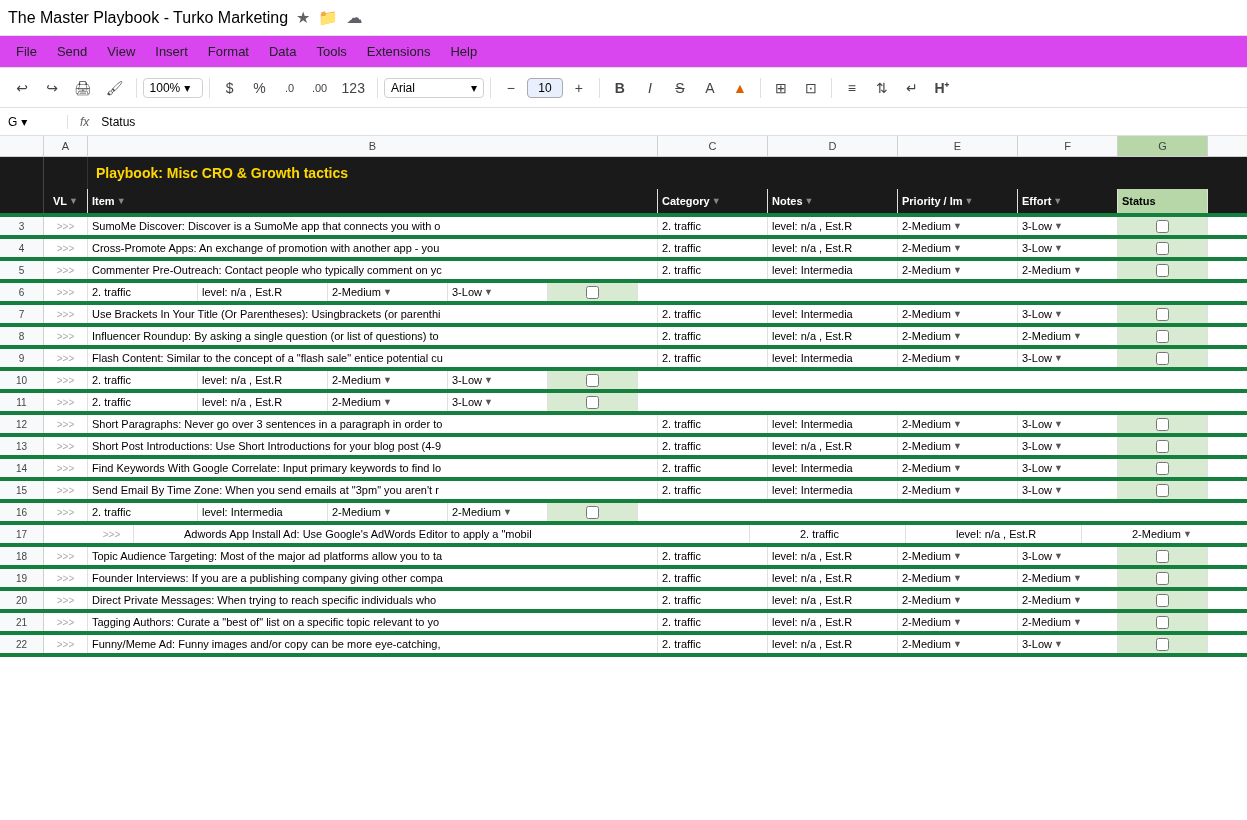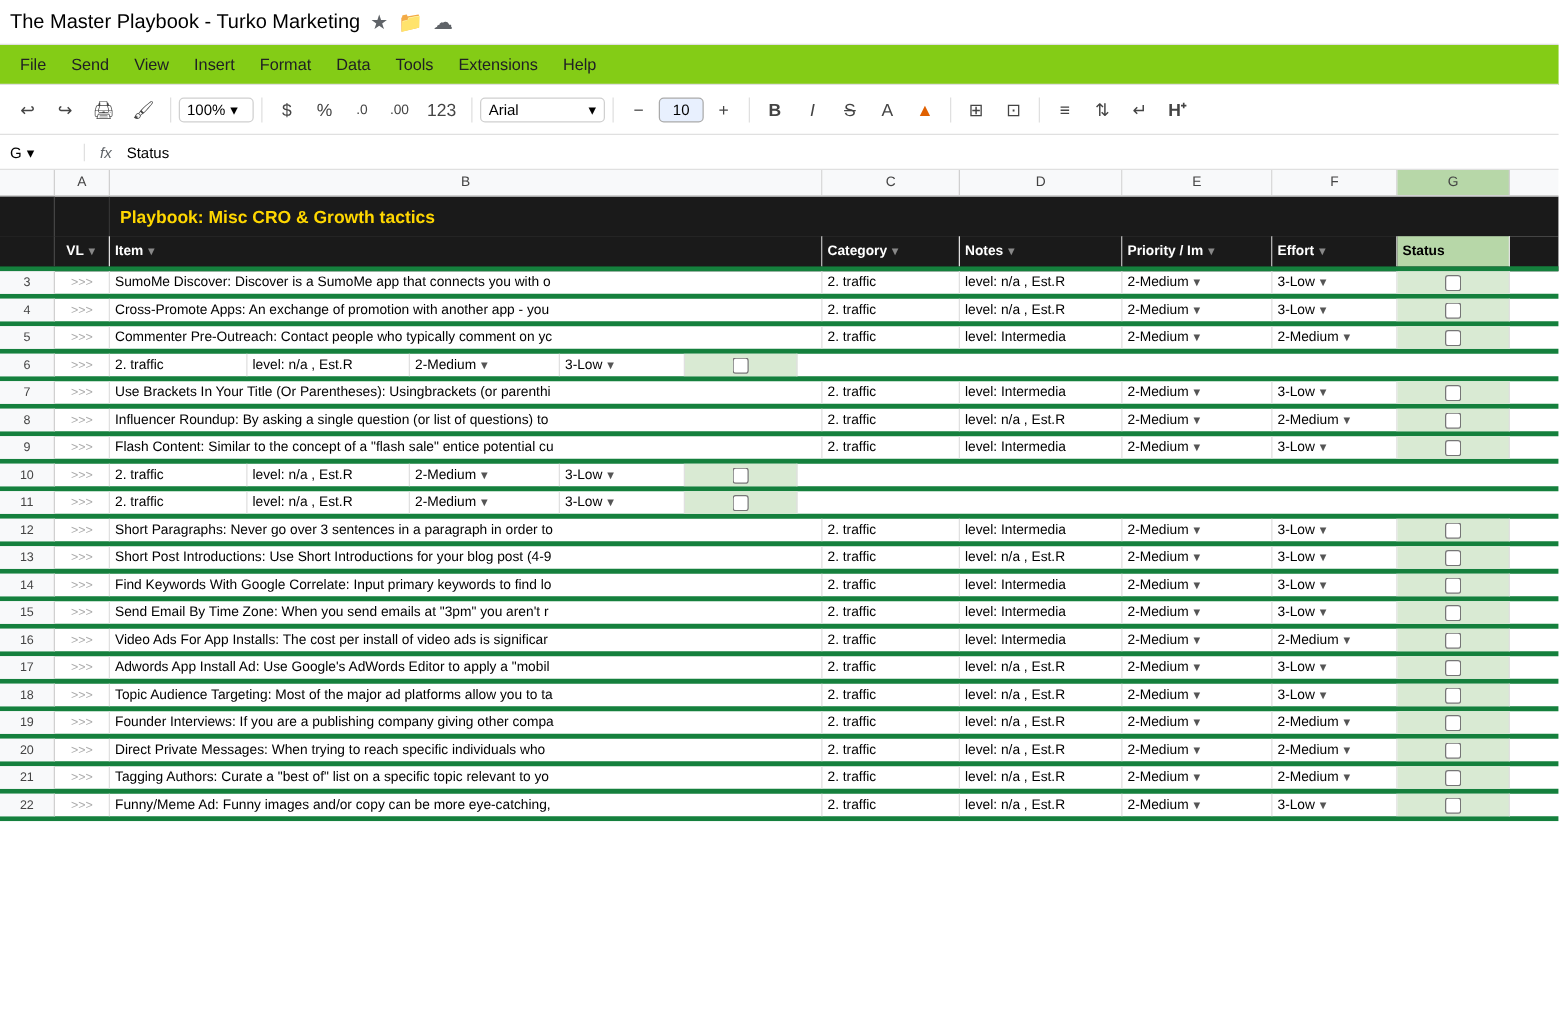--- a/index.html
+++ b/index.html
@@ -9,21 +9,21 @@
     .title-bar {
       display: flex; align-items: center; padding: 4px 8px; height: 36px;
       border-bottom: 1px solid #e0e0e0; background: #fff;
     }
     .title-bar .doc-title { font-size: 16px; font-weight: normal; margin-right: 8px; }
     .title-bar .icons { display: flex; gap: 8px; align-items: center; color: #5f6368; font-size: 16px; }
 
     
     .menu-bar {
       display: flex; align-items: center; padding: 2px 8px; height: 32px;
-      border-bottom: 1px solid #e0e0e0; background: #84cc16; gap: 4px;
+      border-bottom: 1px solid #e0e0e0; background: #d946ef; gap: 4px;
     }
     .menu-bar .menu-item {
       padding: 4px 8px; font-size: 13px; cursor: pointer; border-radius: 4px;
       color: #202124;
     }
 
     
     .toolbar {
       display: flex; align-items: center; padding: 2px 8px; height: 40px;
       border-bottom: 1px solid #e0e0e0; background: #fff; gap: 2px;
@@ -570,42 +570,39 @@
     </div>
     <div class="cell col-g checkbox-cell" style="min-width:90px;width:90px">
       <input type="checkbox" style="">
     </div>
   </div>
         <div class="grid-row" style="height: 22px;">
     <div class="row-header">16</div>
     <div class="cell" style="min-width:44px;width:44px;color:#aaa;font-size:10px;justify-content:center">
       <span>&gt;&gt;&gt;</span>
     </div>
-    <div class="cell" style="min-width:570px;width:570px;cursor:cell">
-      <span>Video Ads For App Installs: The cost per install of video ads is significar</span>
-    </div>
     <div class="cell" style="min-width:110px;width:110px;cursor:cell">
       <span>2. traffic</span>
     </div>
     <div class="cell" style="min-width:130px;width:130px;cursor:cell">
       <span>level: Intermedia</span>
     </div>
     <div class="cell" style="min-width:120px;width:120px;cursor:cell">
       <span>2-Medium</span>
       <span class="dropdown-arrow">▼</span>
     </div>
     <div class="cell" style="min-width:100px;width:100px;cursor:cell">
       <span>2-Medium</span>
       <span class="dropdown-arrow">▼</span>
     </div>
     <div class="cell col-g checkbox-cell" style="min-width:90px;width:90px">
       <input type="checkbox" style="">
     </div>
   </div>
-        <div class="grid-row" style="height: 22px;">
+        <div class="grid-row" style="height: 22px; gap: 46px;">
     <div class="row-header">17</div>
     <div class="cell" style="min-width:44px;width:44px;color:#aaa;font-size:10px;justify-content:center">
       <span>&gt;&gt;&gt;</span>
     </div>
     <div class="cell" style="min-width:570px;width:570px;cursor:cell">
       <span>Adwords App Install Ad: Use Google's AdWords Editor to apply a "mobil</span>
     </div>
     <div class="cell" style="min-width:110px;width:110px;cursor:cell">
       <span>2. traffic</span>
     </div>

